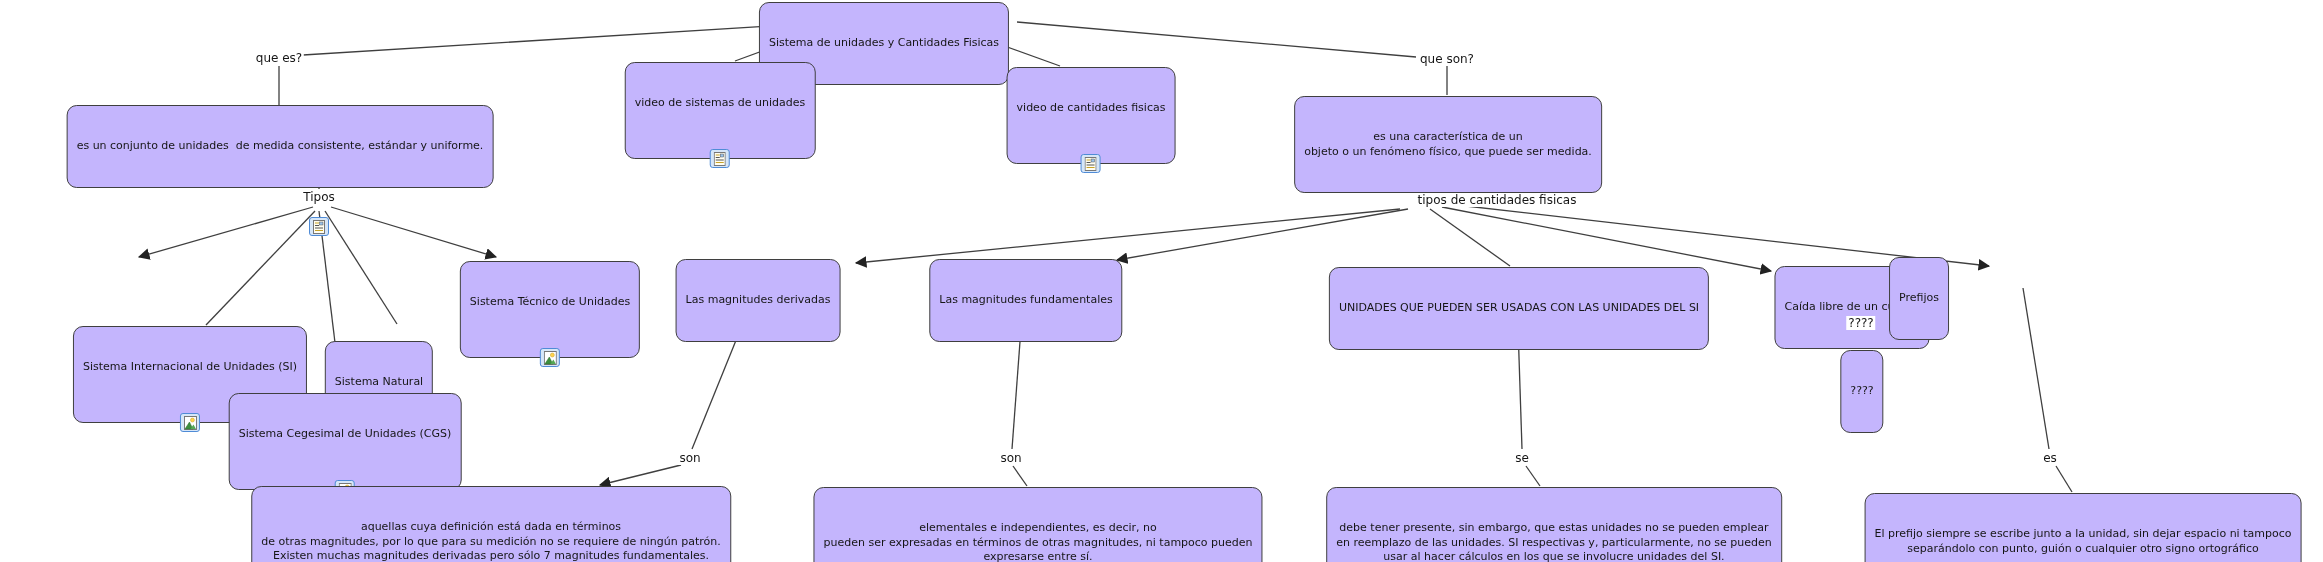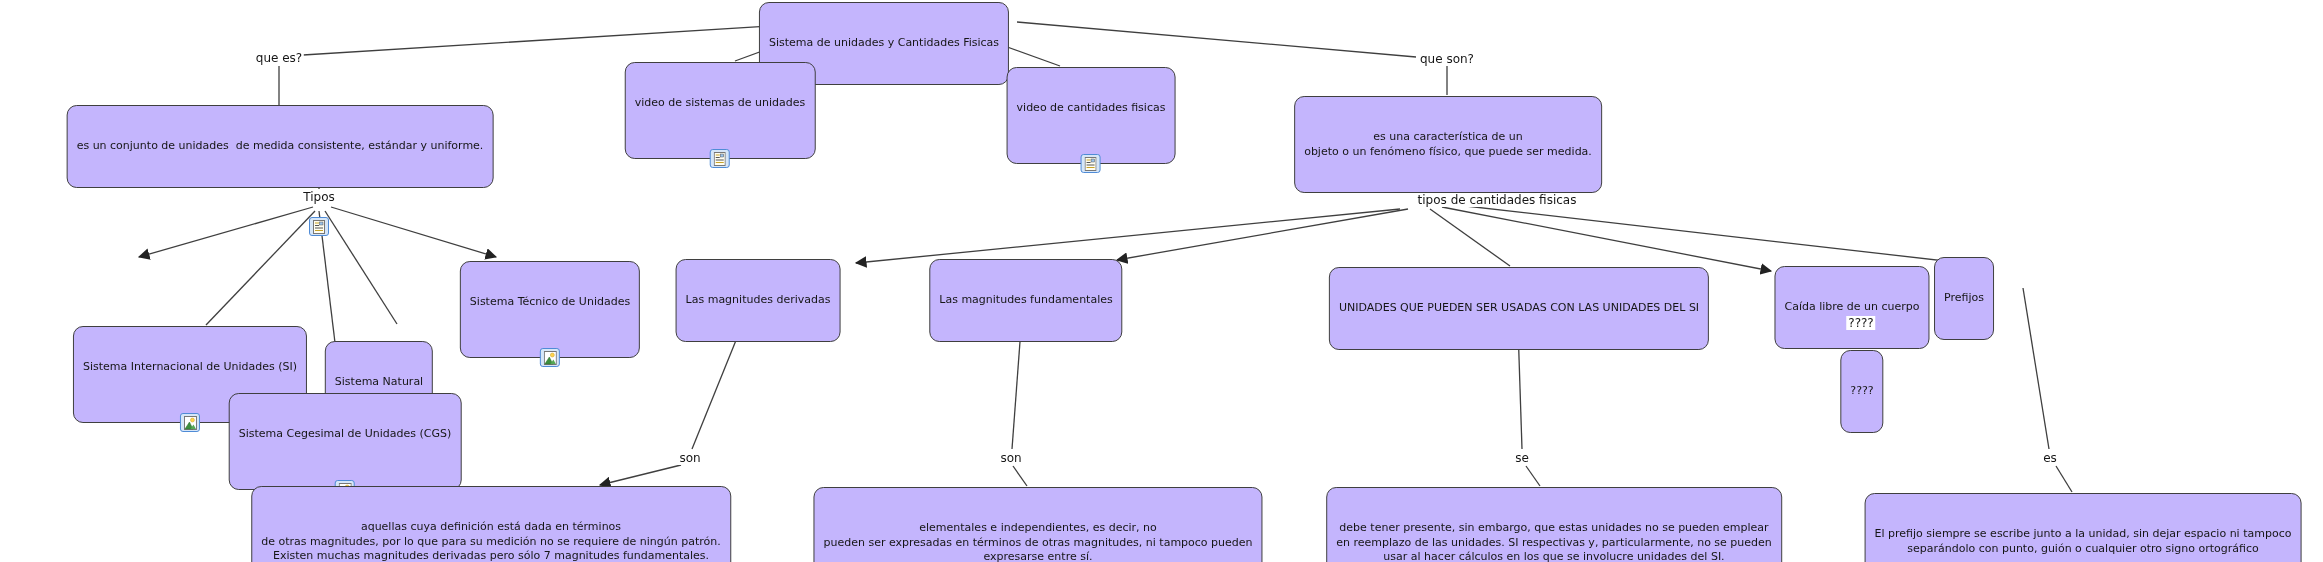--- a/index.html
+++ b/index.html
@@ -180,21 +180,21 @@
   </div>
 
   <div class="node" style="left:1519px;top:267px">
     <span class="nl">UNIDADES QUE PUEDEN SER USADAS CON LAS UNIDADES DEL SI</span>
   </div>
 
   <div class="node" style="left:1852px;top:266px">
     <span class="nl">Caída libre de un cuerpo</span>
   </div>
 
-  <div class="node" style="left:1964px;top:257px">
+  <div class="node" style="left:1919px;top:257px">
     <span class="nl">Prefijos</span>
   </div>
 
   <div class="link-label" style="left:1861px;top:316px">????</div>
 
   <div class="node" style="left:1862px;top:350px">
     <span class="nl">????</span>
   </div>
 
   <div class="link-label" style="left:690px;top:451px">son</div>

